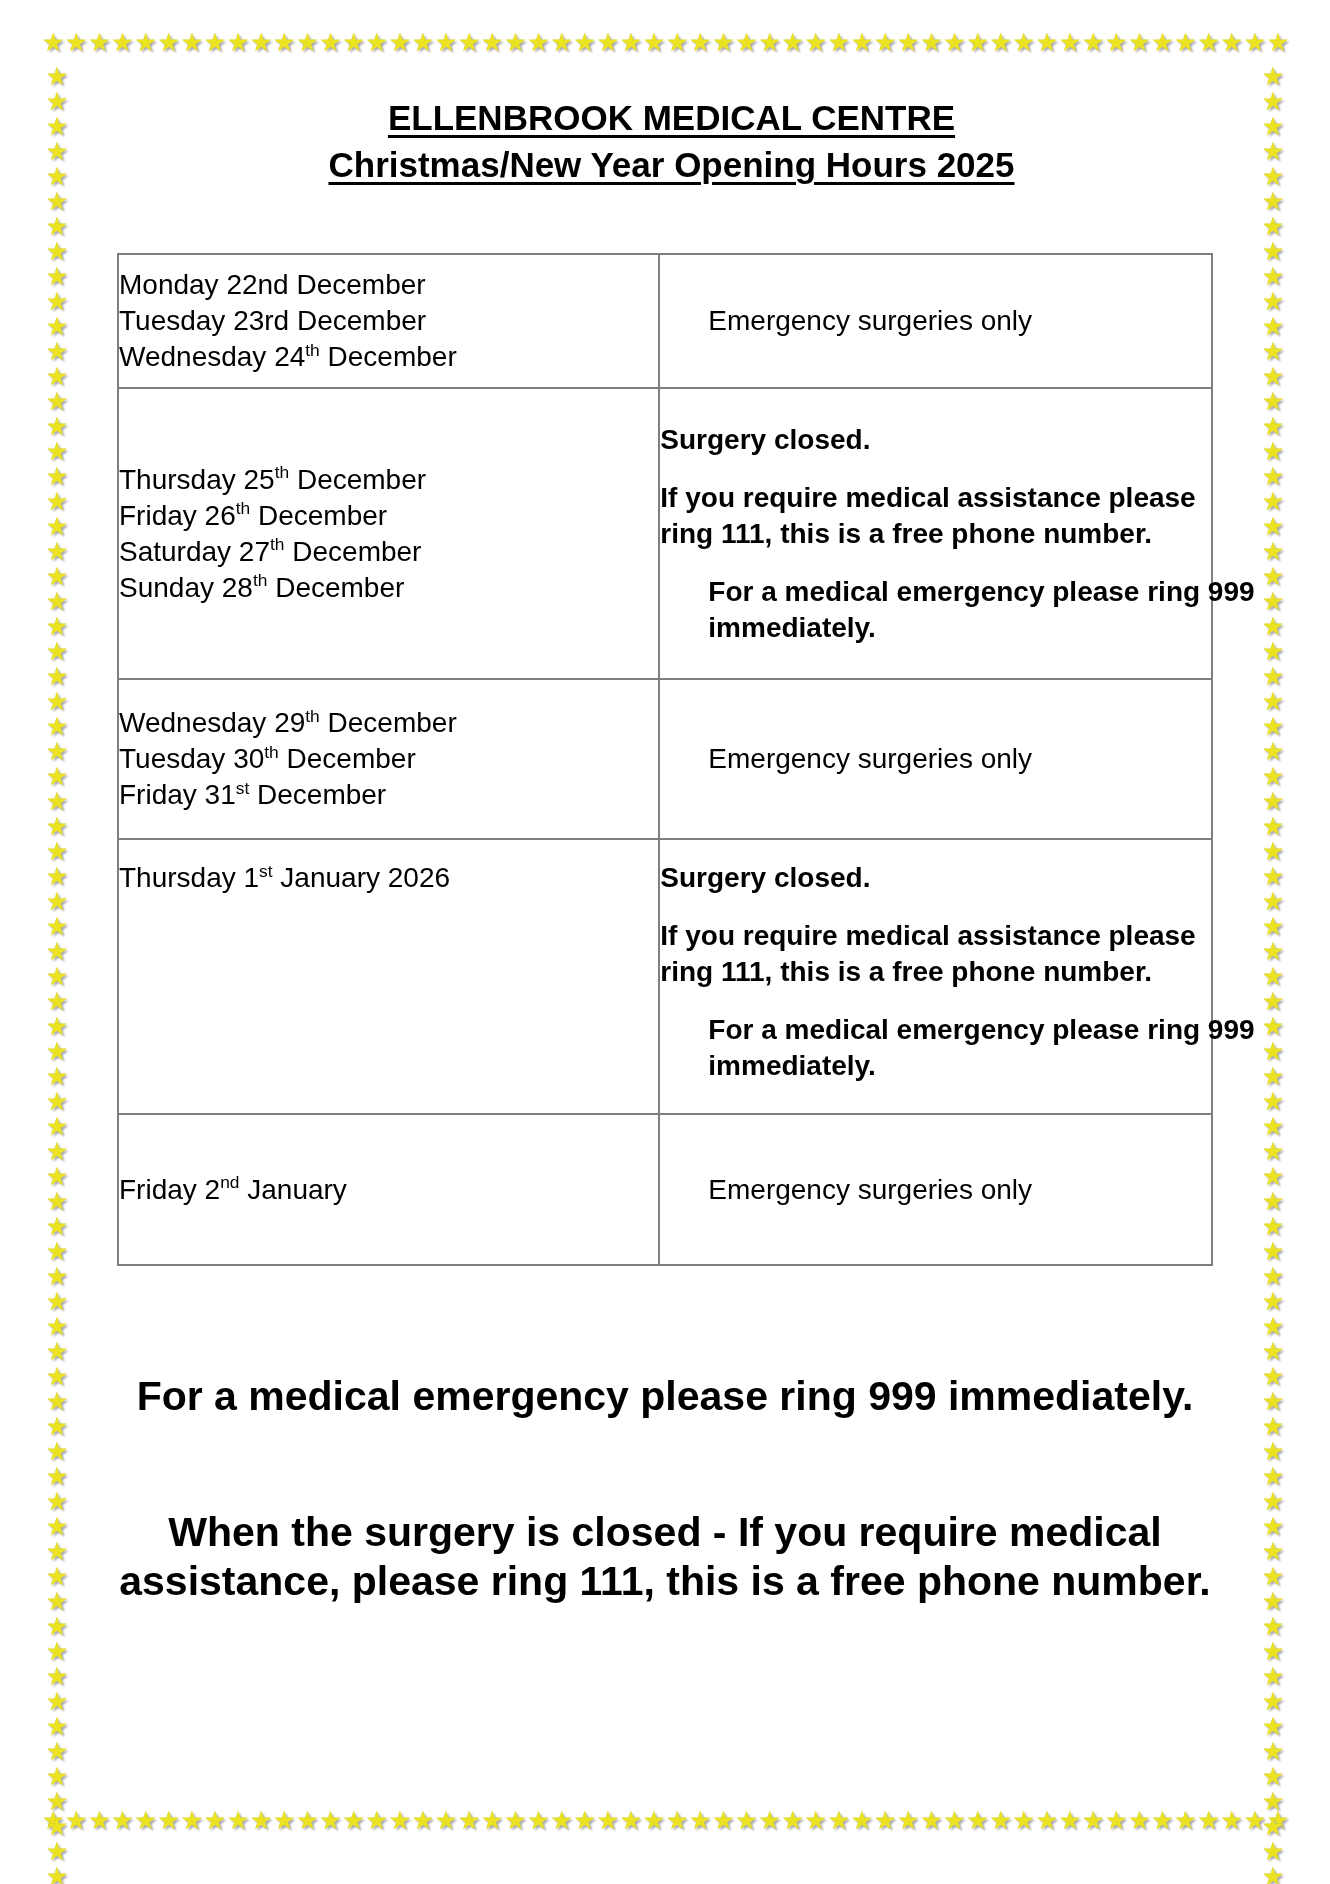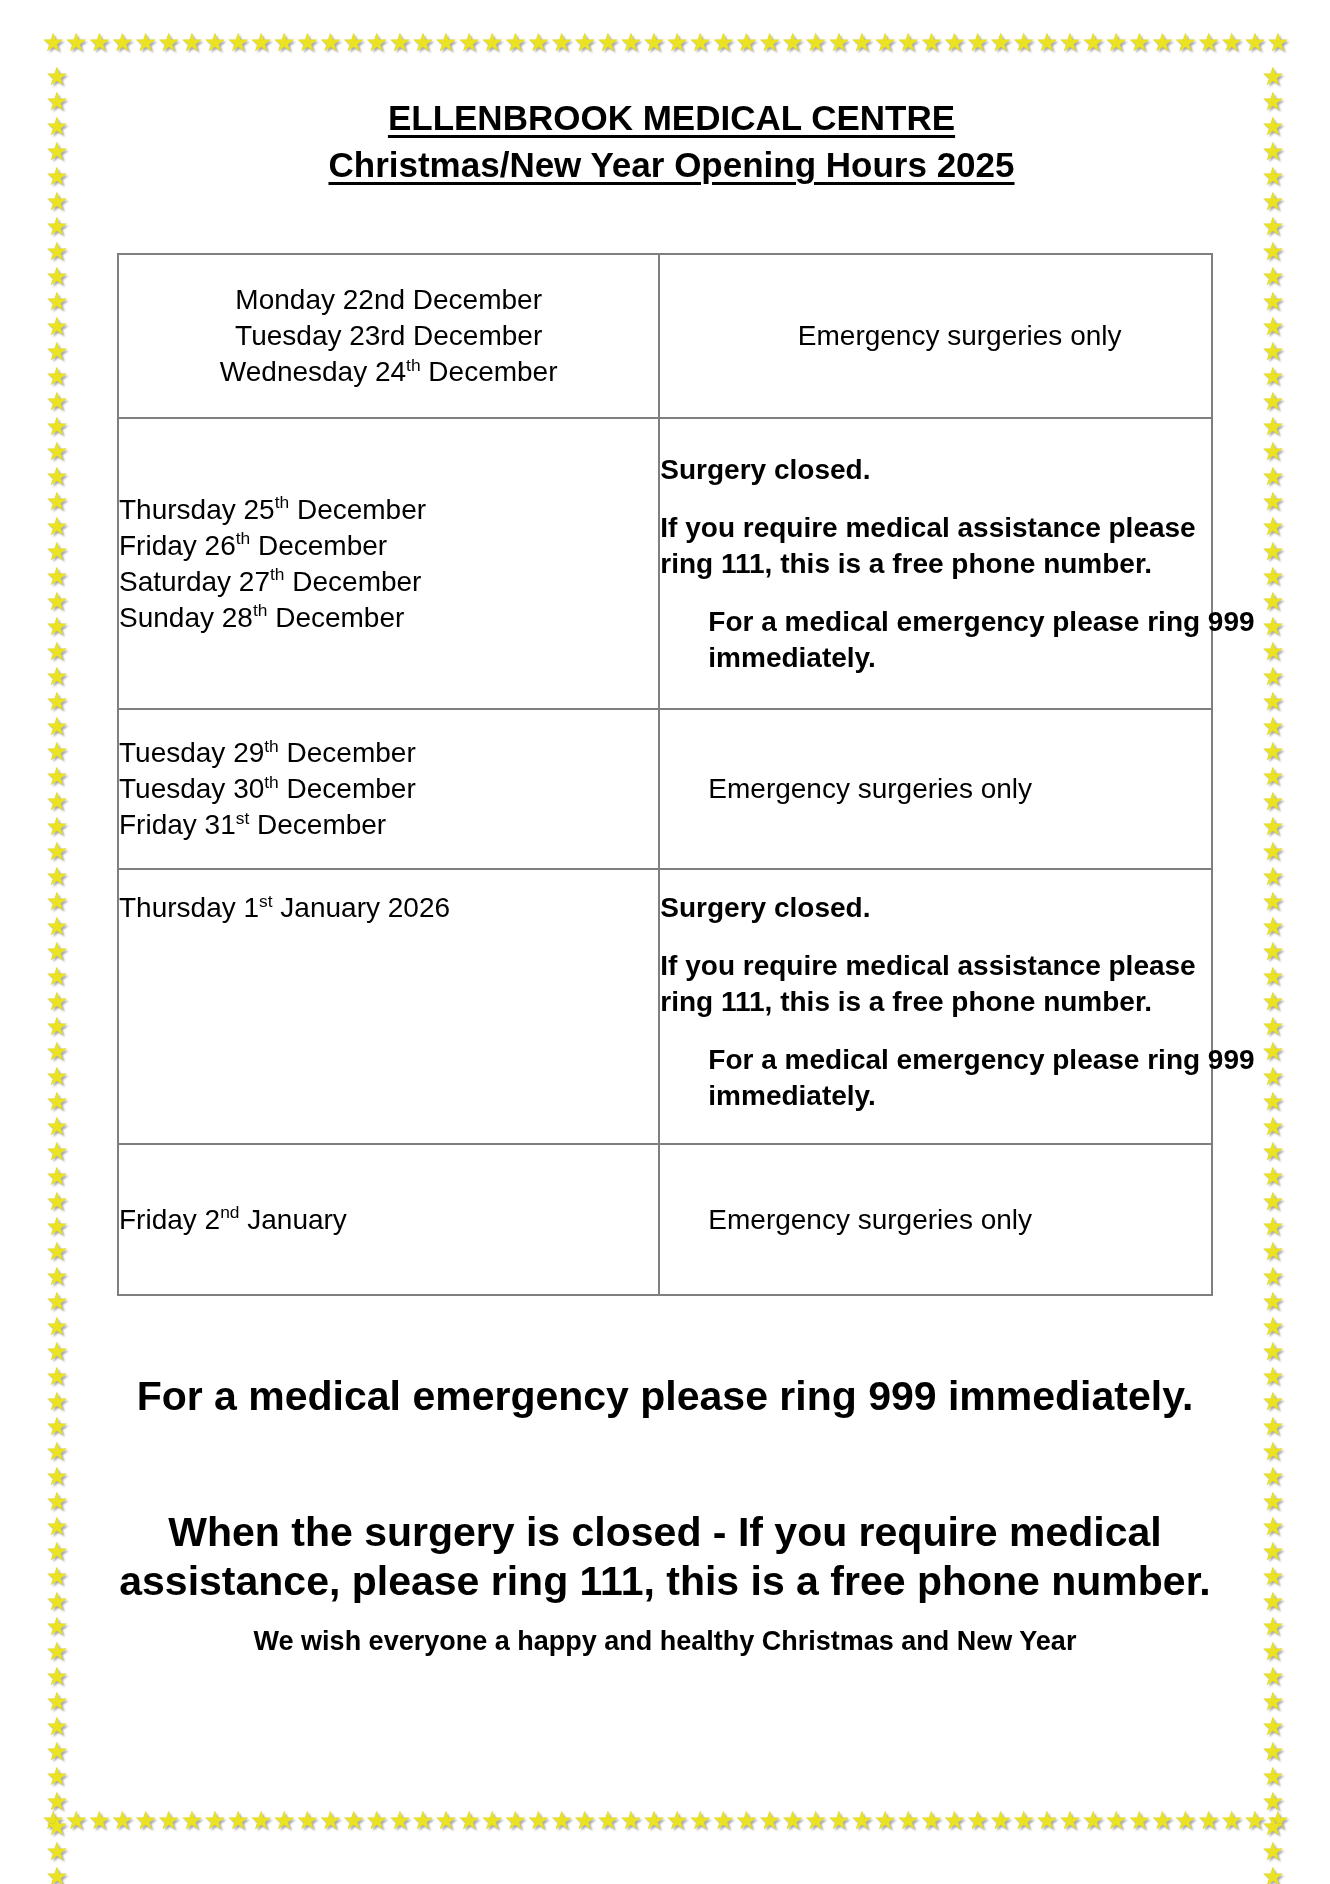--- a/index.html
+++ b/index.html
@@ -72,21 +72,21 @@
     line-height: 36px;
   }
   .schedule td {
     border: 2px solid #7f7f7f;
     vertical-align: middle;
     padding: 0;
   }
   .date-cell { width: 49.3%; padding-left: 13px; padding-right: 6px; }
   .info-cell { padding-left: 11px; padding-right: 4px; }
   .info-bold { font-weight: bold; }
-  .schedule tr:nth-child(1) { height: 164px; text-align: center; }
+  .schedule tr:nth-child(1) { height: 134px; }
   .schedule tr:nth-child(2) { height: 291px; }
   .schedule tr:nth-child(3) { height: 160px; }
   .schedule tr:nth-child(4) { height: 275px; }
   .schedule tr:nth-child(5) { height: 151px; }
   .schedule tr:nth-child(4) td { vertical-align: top; padding-top: 20px; }
   .para { margin: 0 0 22px 0; }
   .para:last-child { margin-bottom: 0; padding-left: 48px; }
   .date-line { white-space: nowrap; }
   .info-line { white-space: nowrap; }
   sup { font-size: 0.62em; line-height: 0; margin-top: 39px; }
@@ -418,21 +418,21 @@
               <div class="info-line">ring 111, this is a free phone number.</div>
             </div>
             <div class="para">
               <div class="info-line">For a medical emergency please ring 999</div>
               <div class="info-line">immediately.</div>
             </div>
           </td>
         </tr>
         <tr>
           <td class="date-cell">
-            <div class="date-line"><span>Tuesday 29</span><sup>th</sup><span> December</span></div>
+            <div class="date-line"><span>Wednesday 29</span><sup>th</sup><span> December</span></div>
             <div class="date-line"><span>Tuesday 30</span><sup>th</sup><span> December</span></div>
             <div class="date-line"><span>Friday 31</span><sup>st</sup><span> December</span></div>
           </td>
           <td class="info-cell">
             <div class="para">
               <div class="info-line">Emergency surgeries only</div>
             </div>
           </td>
         </tr>
         <tr>
@@ -466,15 +466,14 @@
       </tbody>
   </table>
 
   <div class="big-text big-emergency">For a medical emergency please ring 999 immediately.</div>
 
   <div class="big-text big-closed">
     <div>When the surgery is closed - If you require medical</div>
     <div>assistance, please ring 111, this is a free phone number.</div>
   </div>
 
-  <div class="closing">We wish everyone a happy and healthy Christmas and New Year</div>
 
 </div>
 
 </body></html>

